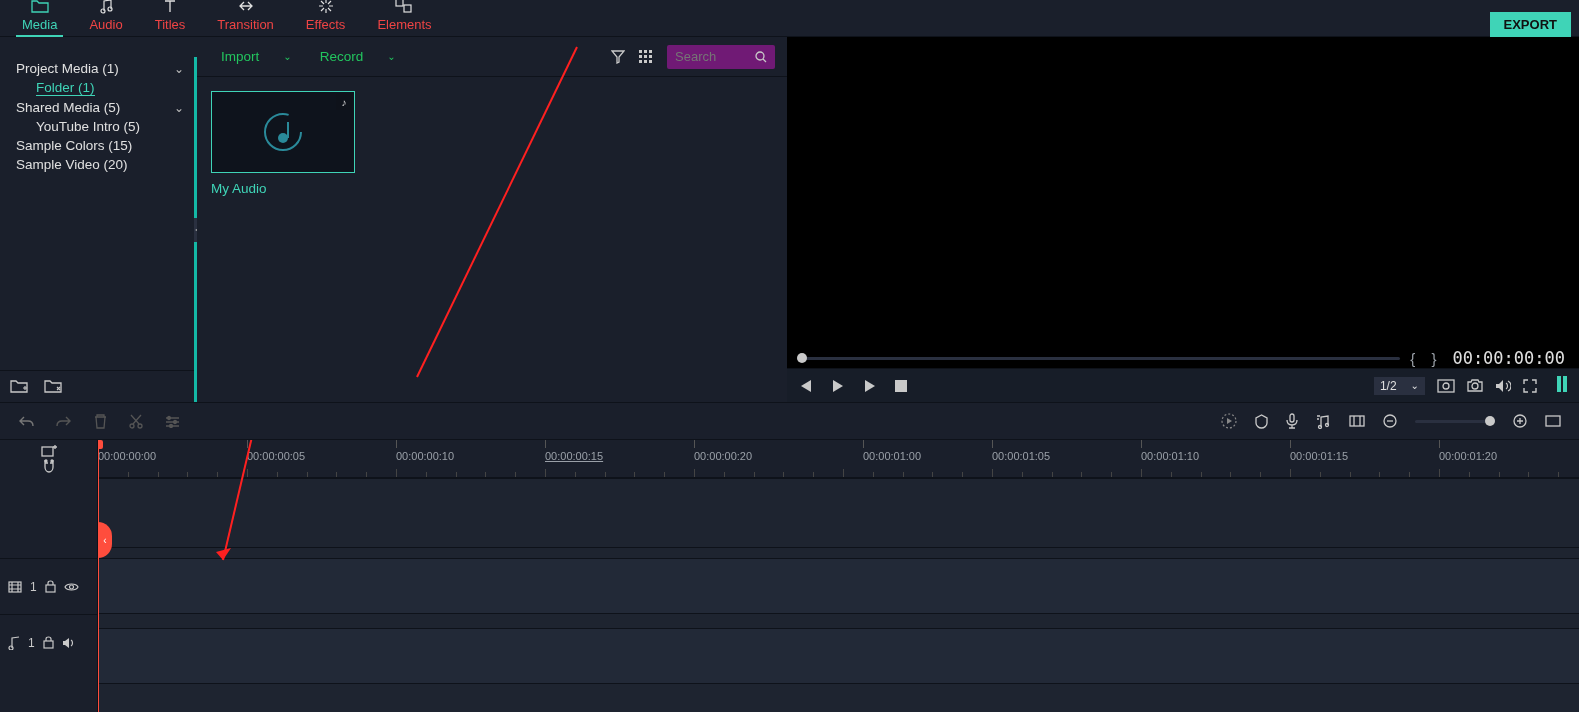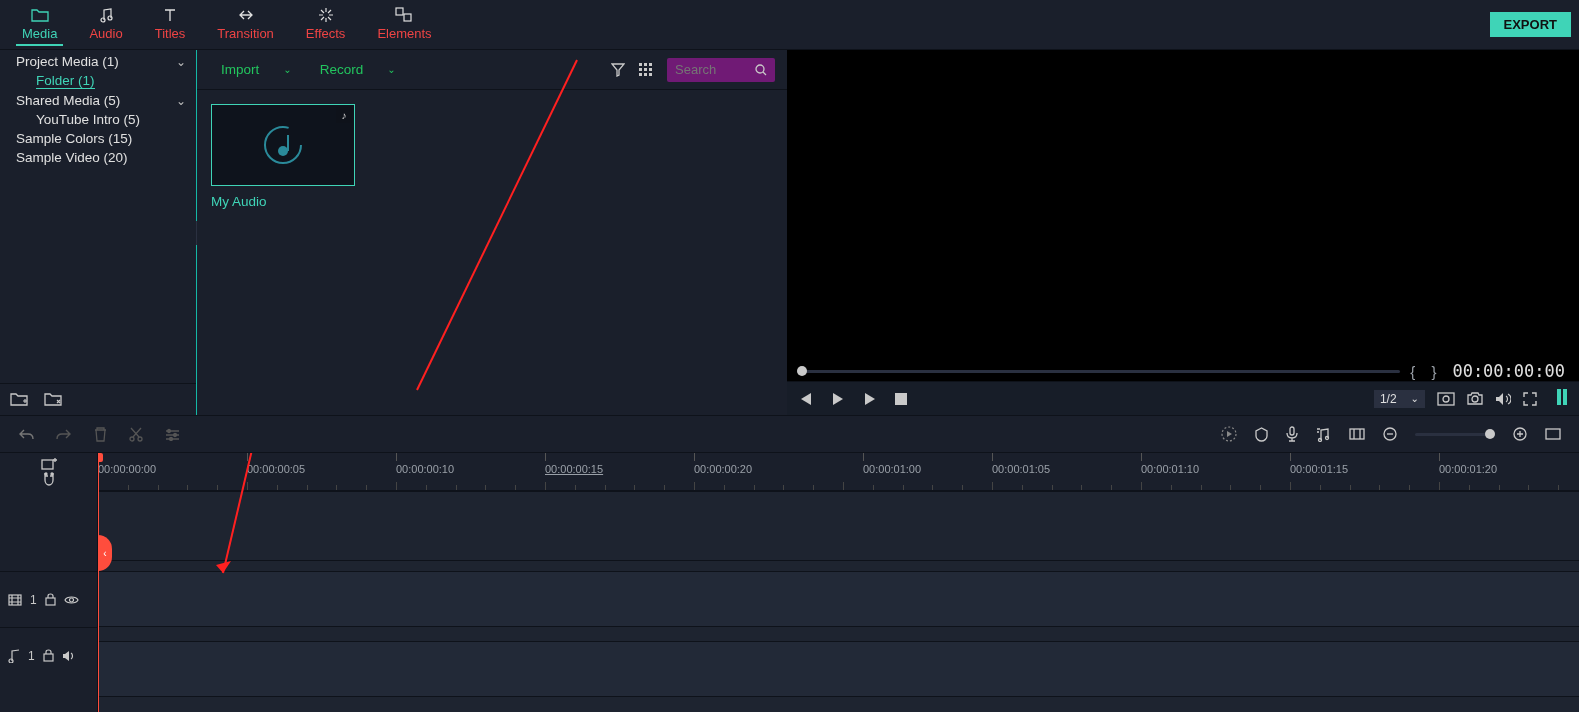--- a/index.html
+++ b/index.html
@@ -1,27 +1,27 @@
 <!DOCTYPE html>
 <html><head>
 <meta charset="utf-8">
 <style>
   * { box-sizing: border-box; margin: 0; padding: 0; font-family: Arial, sans-serif; }
   body { background: #1a1f2b; color: #e0e0e0; width: 1579px; height: 712px; overflow: hidden; display:flex; flex-direction:column; }
   
-  .top-tabs { display:flex; align-items:flex-start; height:50px; background:#1a1f2b; border-bottom:1px solid #0e121a; padding-left:6px; position:relative; }
+  .top-tabs { display:flex; align-items:flex-end; height:37px; background:#1a1f2b; border-bottom:1px solid #0e121a; padding-left:6px; position:relative; }
   .top-tab { display:flex; flex-direction:column; align-items:center; justify-content:center; padding:6px 16px 4px 16px; cursor:pointer; color:#ef4444; font-size:13px; position:relative; }
   .top-tab.active { color:#3fd4b7; }
   .top-tab .tab-icon { height:18px; display:flex; align-items:center; justify-content:center; margin-bottom:2px; }
   .top-tab.active::after { content:""; position:absolute; left:10px; right:10px; bottom:-1px; height:2px; background:#3fd4b7; }
   .export-btn { position:absolute; right:8px; top:12px; background:#3fd4b7; color:#111; font-weight:bold; font-size:13px; padding:5px 14px; border:none; cursor:pointer; }
 
   
   .middle { display:flex; height:365px; }
-  .left-panel { width:197px; background:#1a1f2b; border-right:1px solid #14b8a6; display:flex; flex-direction:column; position:relative; }
+  .left-panel { width:197px; background:#1a1f2b; border-right:3px solid #14b8a6; display:flex; flex-direction:column; position:relative;margin-top:20px; }
   .tree { padding-top:2px; font-size:13.5px; }
   .tree-item { padding:2px 10px 2px 16px; display:flex; align-items:center; justify-content:space-between; cursor:pointer; }
   .tree-item .label { }
   .tree-item.indent { padding-left:36px; }
   .tree-item.selected .label { color:#3fd4b7; border-bottom:1px solid #3fd4b7; }
   .chev { font-size:12px; color:#bbb; }
   .left-bottom { margin-top:auto; padding:8px 10px; display:flex; gap:16px; border-top:1px solid #0e121a; }
   .icon-btn { color:#c9c9c9; cursor:pointer; display:inline-flex; align-items:center; }
   .left-collapse { position:absolute; right:-6px; top:50%; transform:translateY(-50%); width:6px; height:24px; background:#2a3040; display:flex; align-items:center; justify-content:center; font-size:8px; color:#aaa; cursor:pointer; }
 

